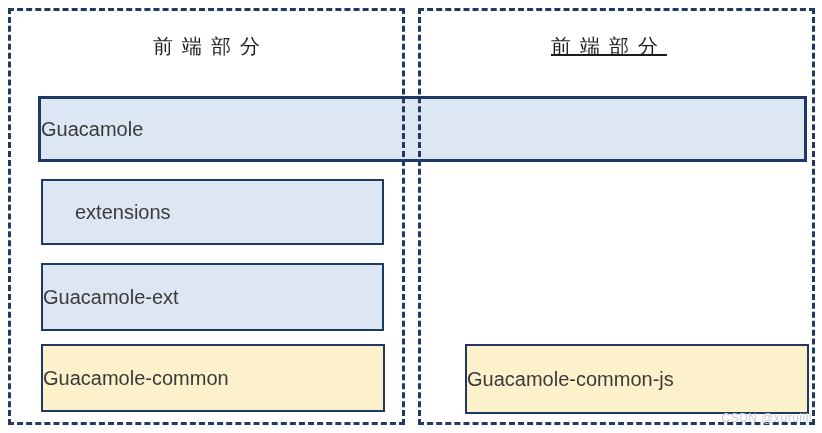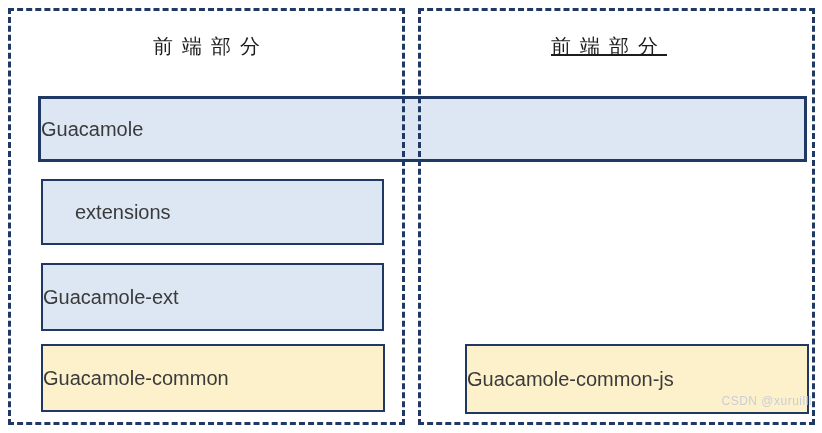--- a/index.html
+++ b/index.html
@@ -53,21 +53,21 @@
   .border-thick { border: 3px solid #1f3864; }
   .border-thin  { border: 2px solid #1f3864; }
   .box-guacamole  { left: 38px;  top: 96px;  width: 769px; height: 66px; }
   .box-extensions { left: 41px;  top: 179px; width: 343px; height: 66px; padding-left: 32px; }
   .box-ext        { left: 41px;  top: 263px; width: 343px; height: 68px; }
   .box-common     { left: 41px;  top: 344px; width: 344px; height: 68px; }
   .box-common-js  { left: 465px; top: 344px; width: 344px; height: 70px; }
   .watermark {
     position: absolute;
     right: 10px;
-    top: 394px;
+    top: 411px;
     z-index: 3;
     font-size: 12px;
     color: #c9cdd9;
     letter-spacing: 0.5px;
   }
 </style>
 </head>
 <body>
 
 <div class="canvas">

